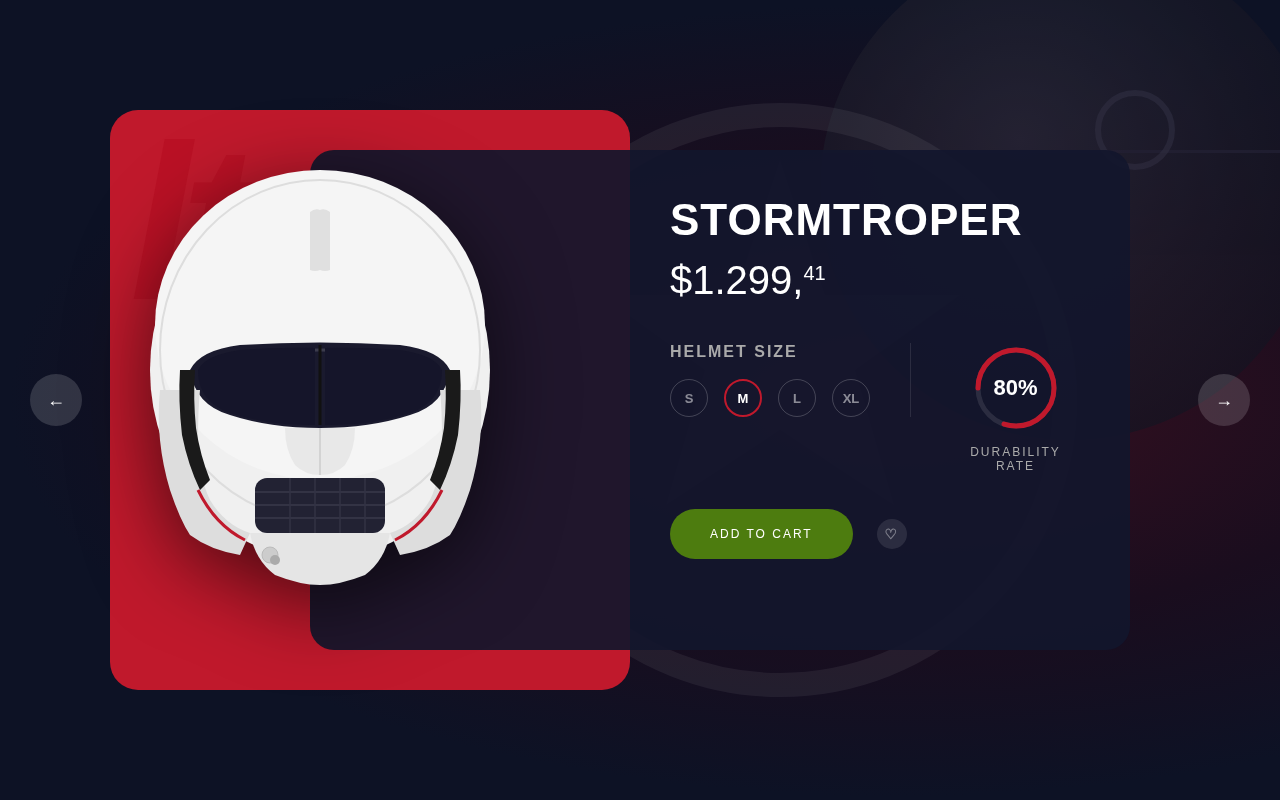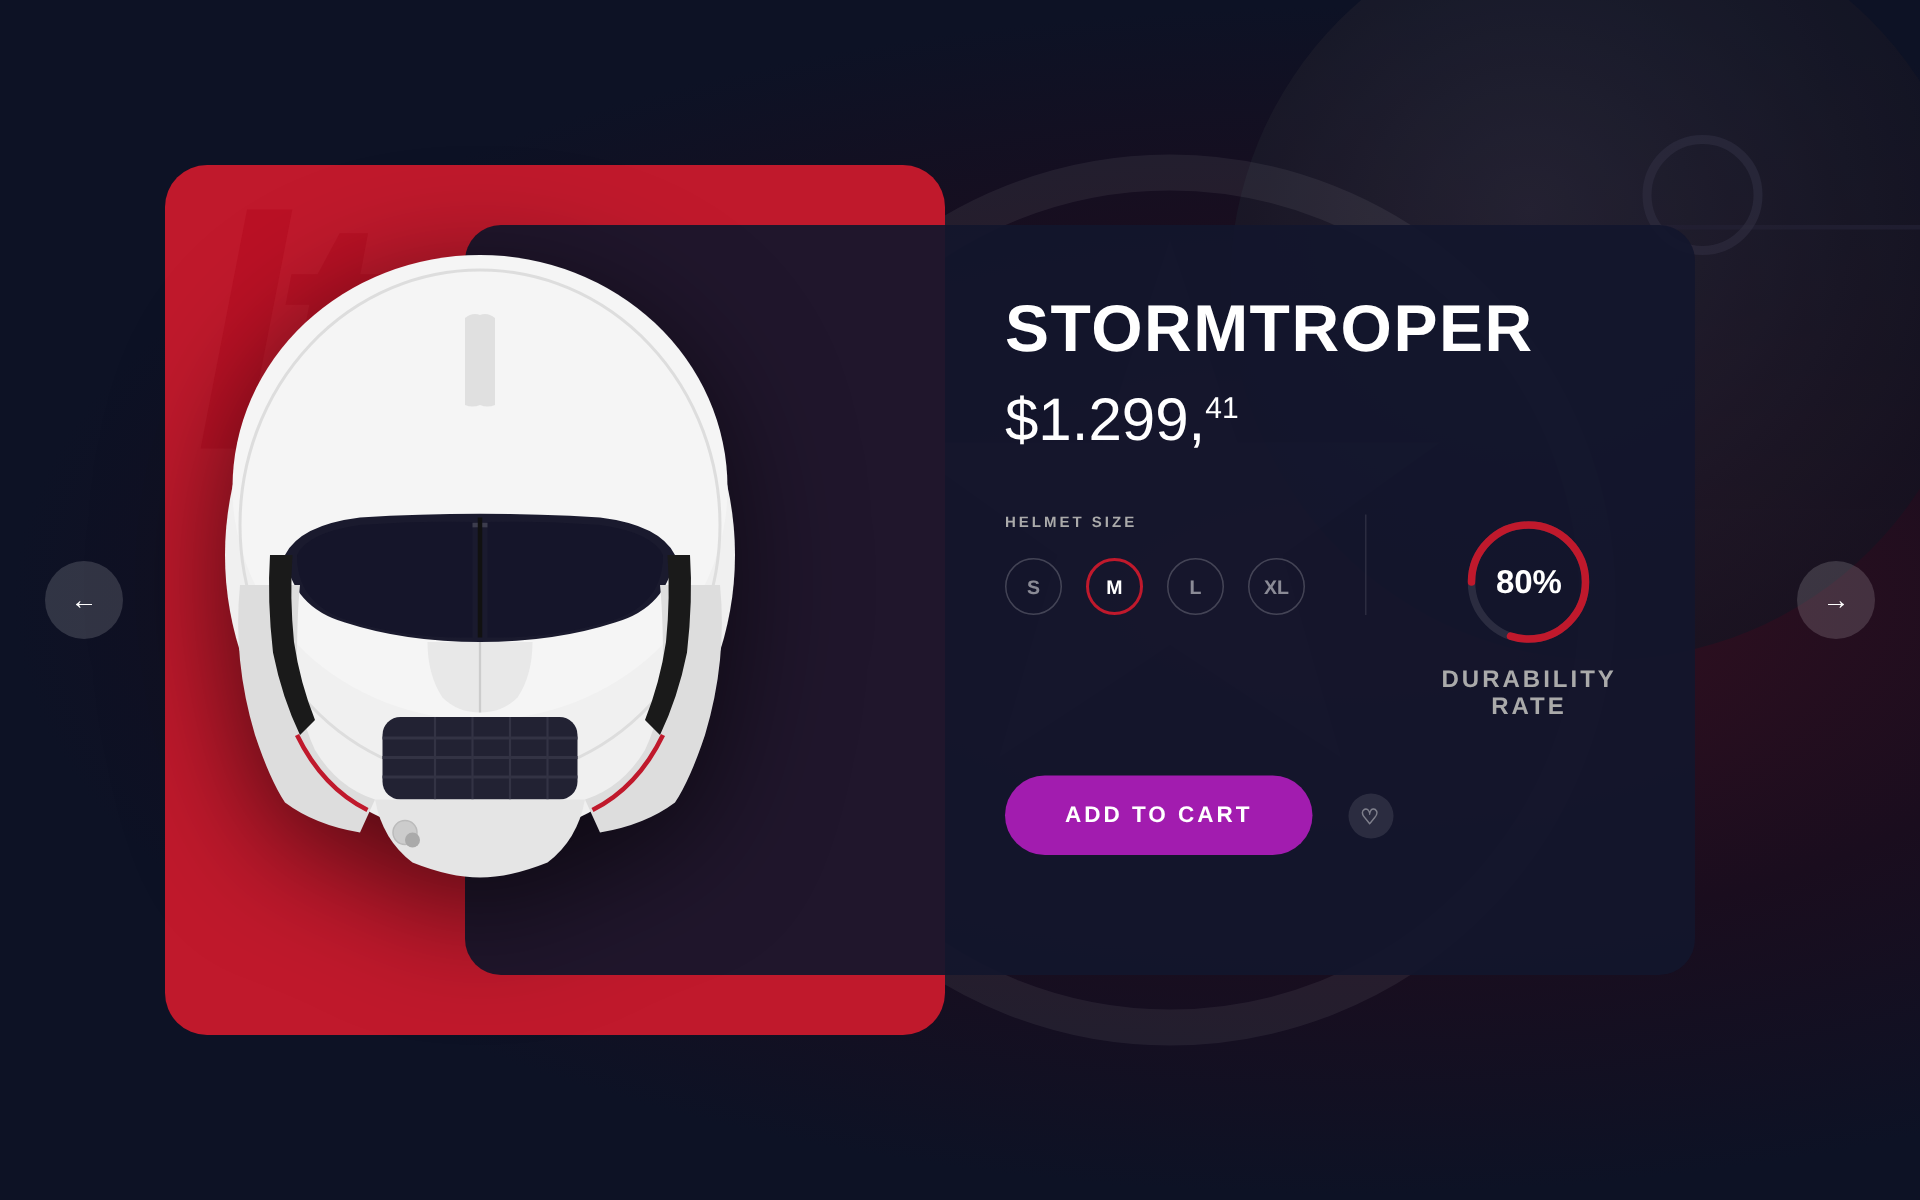--- a/index.html
+++ b/index.html
@@ -161,21 +161,21 @@
     }
 
     .size-section {
       flex: 1;
       padding-right: 40px;
       border-right: 1px solid rgba(255,255,255,0.1);
     }
 
     .size-label {
       color: #aaa;
-      font-size: 10px;
+      font-size: 16px;
       font-weight: 700;
       letter-spacing: 2px;
       text-transform: uppercase;
       margin-bottom: 18px;
     }
 
     .size-options {
       display: flex;
       gap: 16px;
       align-items: center;
@@ -229,43 +229,43 @@
       display: flex;
       align-items: center;
       justify-content: center;
       color: #ffffff;
       font-size: 22px;
       font-weight: 700;
     }
 
     .durability-label {
       color: #aaa;
-      font-size: 16px;
-      font-weight: 700;
+      font-size: 12px;
+      font-weight: 400;
       letter-spacing: 2px;
       text-transform: uppercase;
       text-align: center;
     }
 
     
     .actions-row {
       display: flex;
       align-items: center;
       gap: 24px;
       margin-top: 36px;
     }
 
     .add-to-cart-btn {
-      background: #a21caf;
+      background: #4d7c0f;
       color: #fff;
       border: none;
       border-radius: 50px;
       padding: 18px 40px;
-      font-size: 15px;
-      font-weight: 700;
+      font-size: 12px;
+      font-weight: 400;
       letter-spacing: 2px;
       text-transform: uppercase;
       cursor: pointer;
     }
 
     .wishlist-btn {
       display: flex;
       align-items: center;
       gap: 10px;
       background: transparent;

